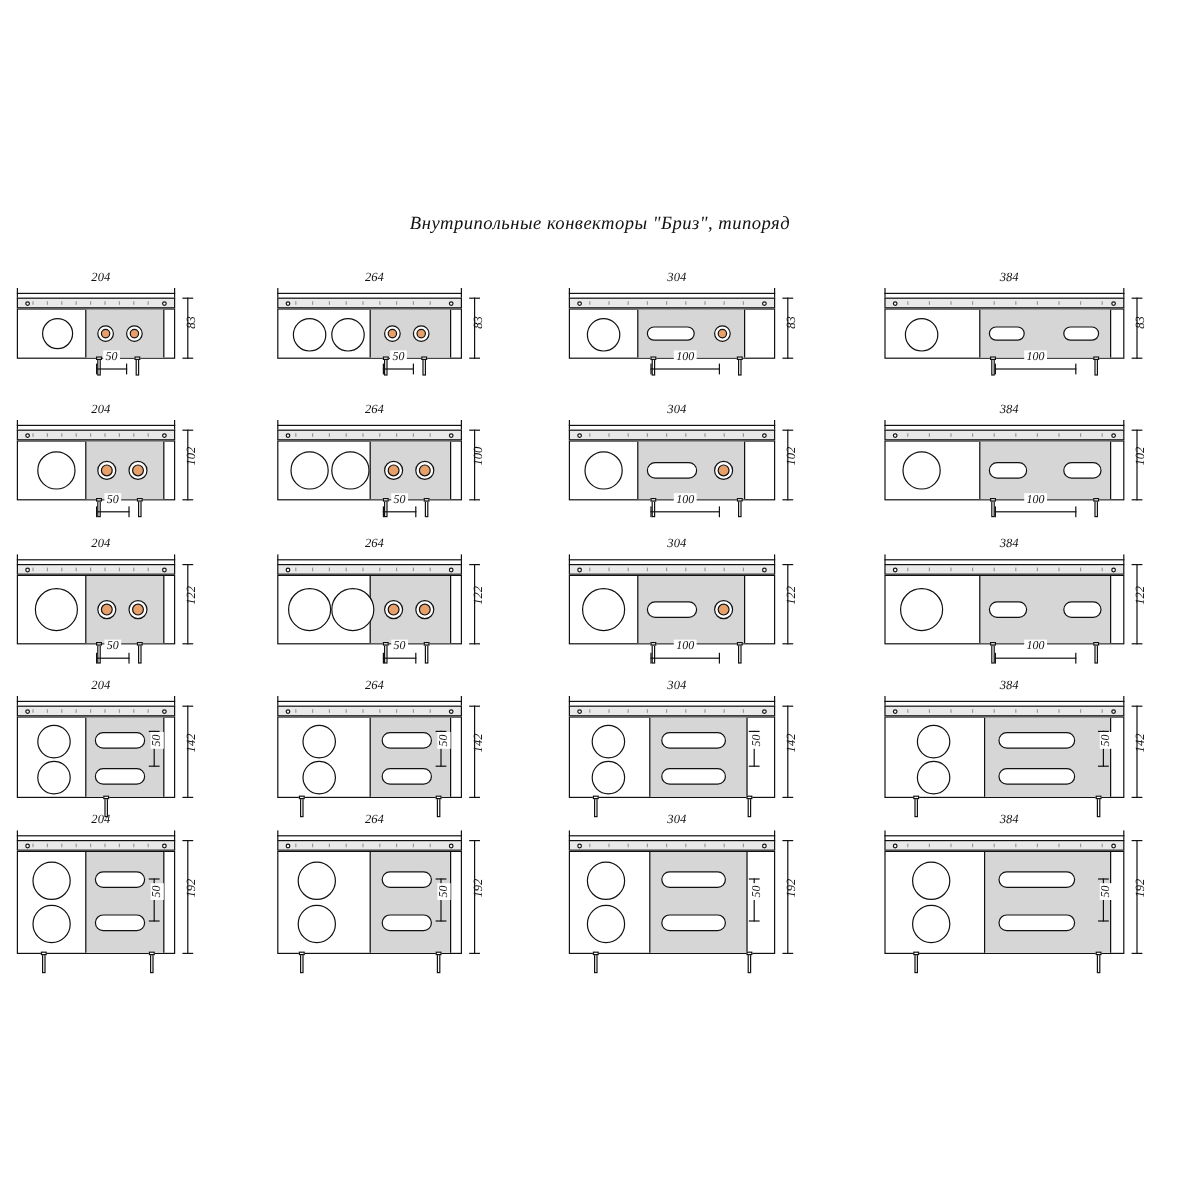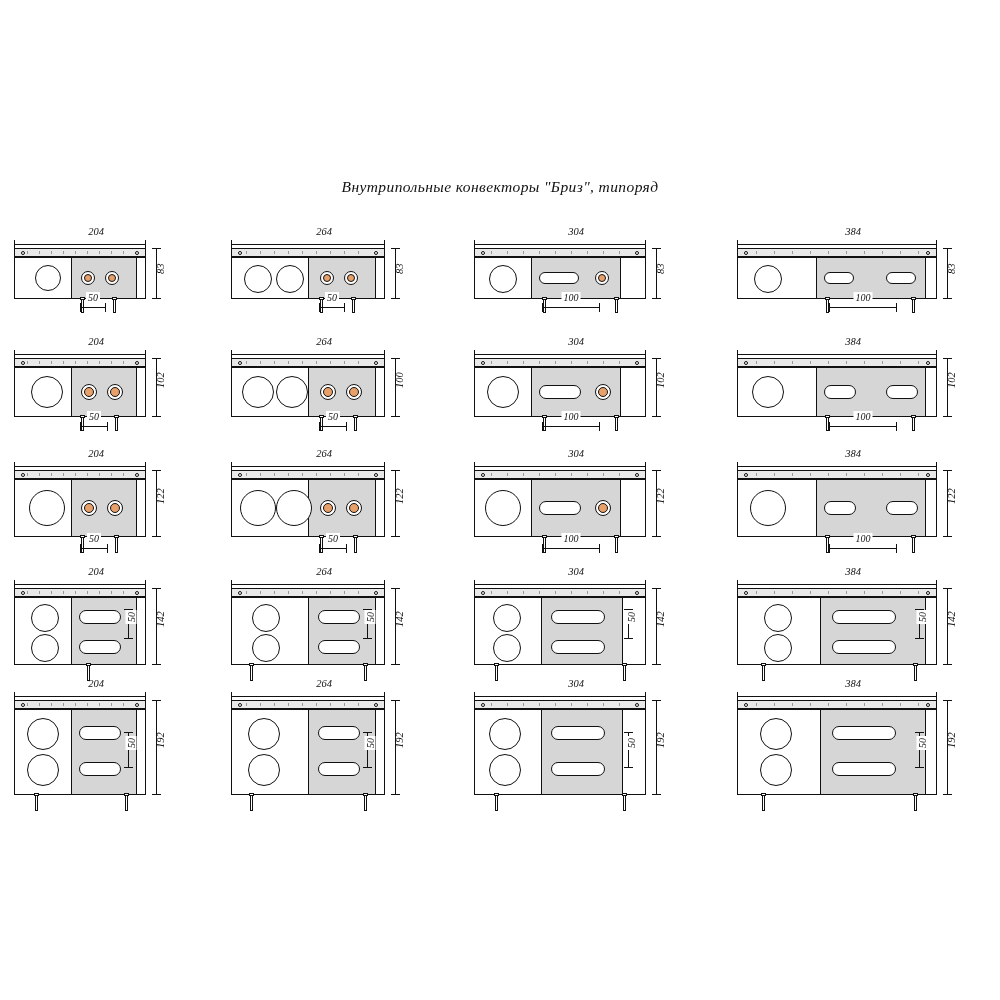--- a/index.html
+++ b/index.html
@@ -25,21 +25,21 @@
     color:#111;
   }
 
   
   .grid{position:absolute;left:0;top:0;width:1000px;height:1000px;}
   .cell{position:absolute;}
 
   
   .wlabel{
     position:absolute;
-    top:0;left:16px;
+    top:0;left:4px;
     width:100%;
     text-align:center;
     font-family:"Liberation Serif", serif;
     font-style:italic;
     font-size:10.5px;
     color:#111;
   }
   
   .wdim{position:absolute;left:0;top:14px;width:100%;height:8px;}
   .wdim .ln{position:absolute;left:0;right:0;top:4px;height:1px;background:#111;}

